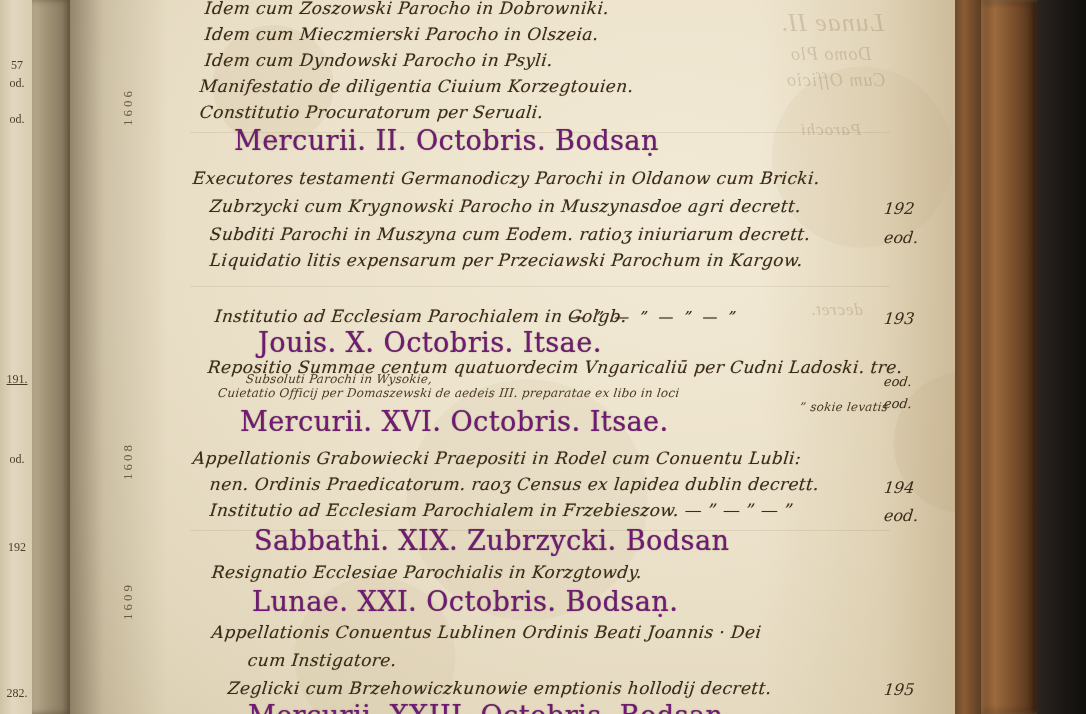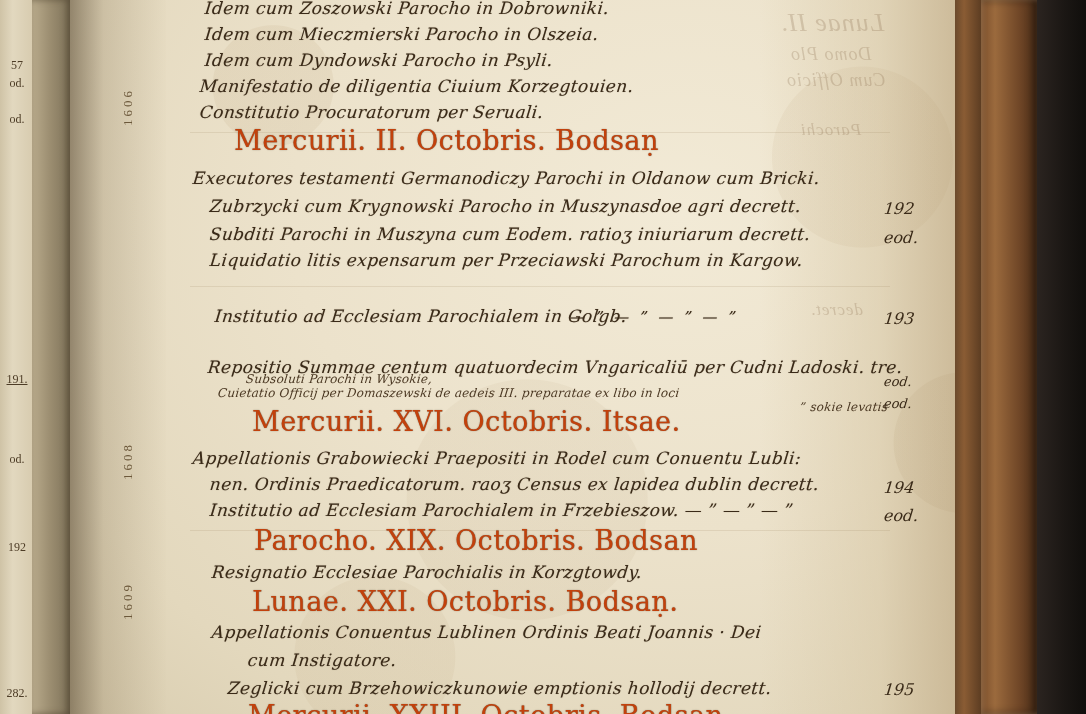--- a/index.html
+++ b/index.html
@@ -120,21 +120,21 @@
   .ms-sub {
     font-size: 12px;
     letter-spacing: .2px;
     transform: skewX(-6deg);
     color: #4a3722;
   }
   .ms-head {
     font-size: 27px;
     font-style: normal;
     font-family: "DejaVu Serif", serif;
-    color: #c2410c;
+    color: #701a75;
     letter-spacing: .5px;
     font-weight: 400;
     text-shadow: 0 0 1.2px rgba(46,34,20,.55), .5px 0 0 rgba(46,34,20,.25);
   }
   .ms-folio {
     font-size: 16px;
     font-style: italic;
     color: #3a2a18;
     transform: skewX(-6deg);
   }
@@ -199,37 +199,38 @@
   <div class="ms ms-folio" style="left:884px; top:199px;">192</div>
   <div class="ms ms-entry" style="left:210px; top:224px;">Subditi Parochi in Muszyna cum Eodem. ratioʒ iniuriarum decrett.</div>
   <div class="ms ms-folio" style="left:884px; top:228px;">eod.</div>
   <div class="ms ms-entry" style="left:210px; top:250px;">Liquidatio litis expensarum per Przeciawski Parochum in Kargow.</div>
 
 
   <div class="ms ms-entry" style="left:215px; top:306px;">Institutio ad Ecclesiam Parochialem in Golgb.</div>
   <div class="ms ms-entry dots" style="left:570px; top:308px; font-size:15px;">— ” — ” — ” — ”</div>
   <div class="ms ms-folio" style="left:884px; top:309px;">193</div>
 
+  <div class="ms ms-head" style="left:258px; top:327px;">Jouis. X. Octobris. Itsae.</div>
 
   <div class="ms ms-entry" style="left:208px; top:357px;">Repositio Summae centum quatuordecim Vngaricaliū per Cudni Ladoski. tre.</div>
   <div class="ms ms-folio" style="left:884px; top:374px; font-size:13px;">eod.</div>
   <div class="ms ms-sub" style="left:246px; top:372px;">Subsoluti Parochi in Wysokie,</div>
   <div class="ms ms-sub" style="left:218px; top:386px;">Cuietatio Officij per Domaszewski de aedeis III. preparatae ex libo in loci</div>
   <div class="ms ms-sub" style="left:800px; top:400px;">” sokie levatis</div>
   <div class="ms ms-folio" style="left:884px; top:396px; font-size:13px;">eod.</div>
 
-  <div class="ms ms-head" style="left:252px; top:406px;">Mercurii. XVI. Octobris. Itsae.</div>
+  <div class="ms ms-head" style="left:240px; top:406px;">Mercurii. XVI. Octobris. Itsae.</div>
 
   <div class="ms ms-entry" style="left:193px; top:448px;">Appellationis Grabowiecki Praepositi in Rodel cum Conuentu Lubli:</div>
   <div class="ms ms-entry" style="left:210px; top:474px;">nen. Ordinis Praedicatorum. raoʒ Census ex lapidea dublin decrett.</div>
   <div class="ms ms-folio" style="left:884px; top:478px;">194</div>
   <div class="ms ms-entry" style="left:210px; top:500px;">Institutio ad Ecclesiam Parochialem in Frzebieszow. — ” — ” — ”</div>
   <div class="ms ms-folio" style="left:884px; top:506px;">eod.</div>
 
-  <div class="ms ms-head" style="left:254px; top:525px;">Parocho. XIX. Octobris. Bodsan</div>
+  <div class="ms ms-head" style="left:254px; top:525px;">Sabbathi. XIX. Zubrzycki. Bodsan</div>
 
   <div class="ms ms-entry" style="left:212px; top:562px;">Resignatio Ecclesiae Parochialis in Korzgtowdy.</div>
 
   <div class="ms ms-head" style="left:252px; top:586px;">Lunae. XXI. Octobris. Bodsaṇ.</div>
 
   <div class="ms ms-entry" style="left:212px; top:622px;">Appellationis Conuentus Lublinen Ordinis Beati Joannis · Dei</div>
   <div class="ms ms-entry" style="left:248px; top:650px;">cum Instigatore.</div>
   <div class="ms ms-entry" style="left:228px; top:678px;">Zeglicki cum Brzehowiczkunowie emptionis hollodij decrett.</div>
   <div class="ms ms-folio" style="left:884px; top:680px;">195</div>
 

